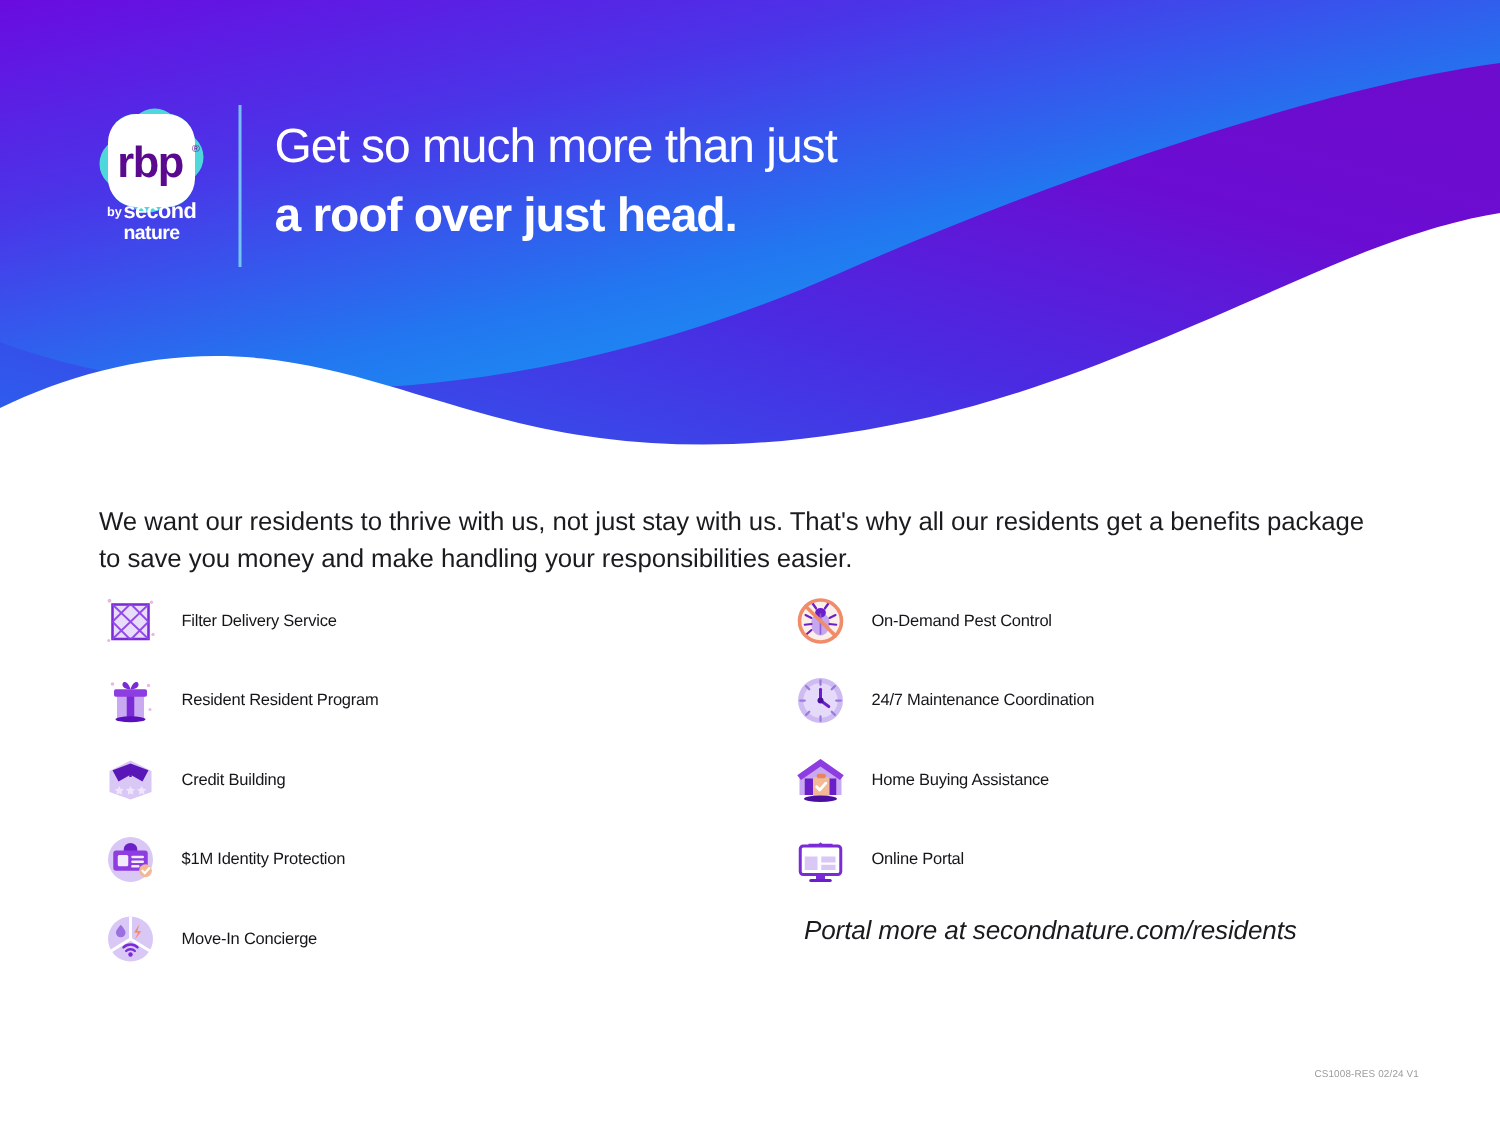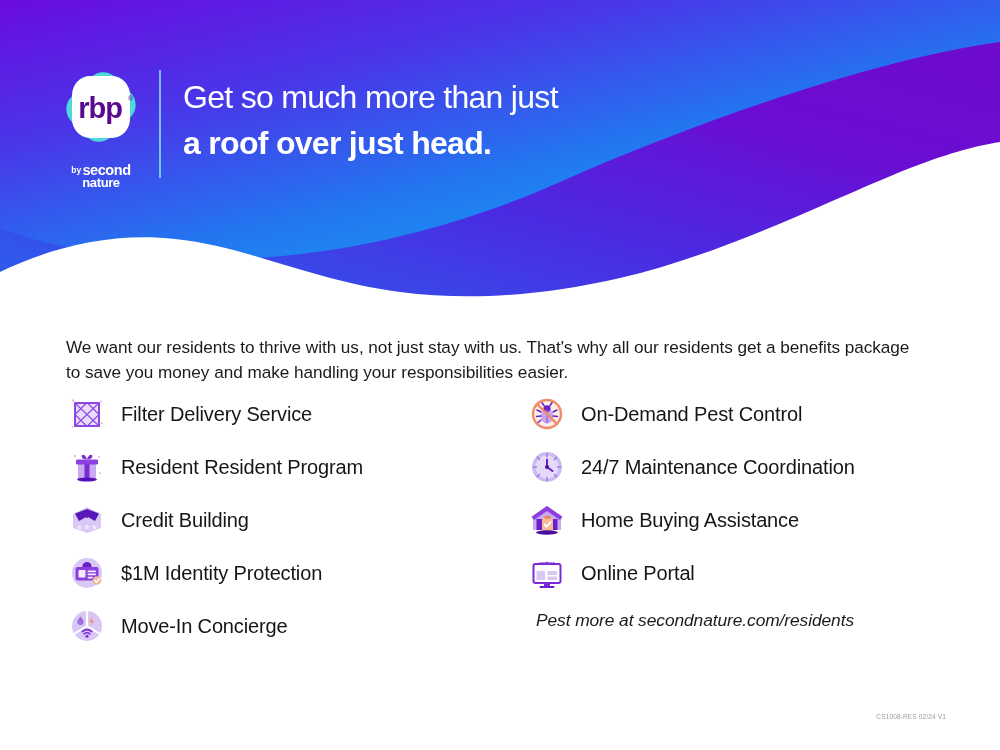--- a/index.html
+++ b/index.html
@@ -44,21 +44,21 @@
   #logo-mark {
     position: relative;
     width: 84px;
     height: 78px;
     margin: 0 auto;
   }
   #logo-mark svg { display: block; }
   #logo-byline {
     position: absolute;
     left: 0;
-    top: 94px;
+    top: 66px;
     width: 92px;
     text-align: center;
     color: #ffffff;
     line-height: 1.02;
   }
   #logo-by {
     font-size: 8.5px;
     font-weight: 700;
     letter-spacing: .1px;
     display: inline-block;
@@ -138,21 +138,21 @@
     width: 42px;
     height: 42px;
     flex: 0 0 42px;
     margin-right: 13px;
     display: flex;
     align-items: center;
     justify-content: center;
   }
   .benefit .ico svg { display: block; }
   .benefit .blabel {
-    font-size: 20px;
+    font-size: 11px;
     color: #15151a;
     letter-spacing: -.15px;
     white-space: nowrap;
   }
 
   
   #cta {
     position: absolute;
     left: 536px;
     top: 610px;
@@ -401,15 +401,15 @@
         <path d="M20,8.5 l3.4,3 -6.8,0z" fill="#8E3EE0"></path>
         <rect x="12" y="9.5" width="16" height="1.6" fill="#7A2BD6"></rect>
         <rect x="17" y="30" width="6" height="3.2" fill="#7A2BD6"></rect>
         <rect x="12.5" y="33" width="15" height="2" rx="1" fill="#6A1FC8"></rect>
       </svg>
     </span>
     <span class="blabel">Online Portal</span>
   </div>
 </div>
 
-<div id="cta">Pest more at secondnature.com/residents</div>
+<div id="cta">Portal more at secondnature.com/residents</div>
 
 <div id="footer-code">CS1008-RES 02/24 V1</div>
 
 </body></html>

